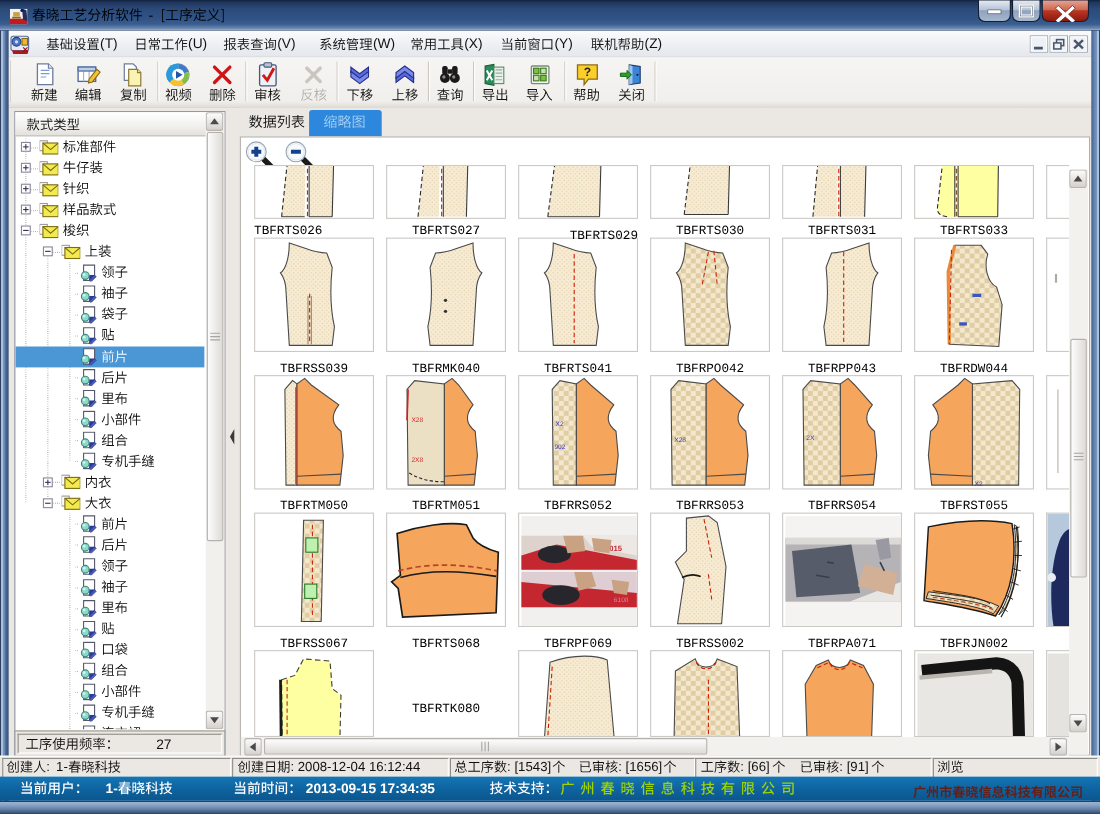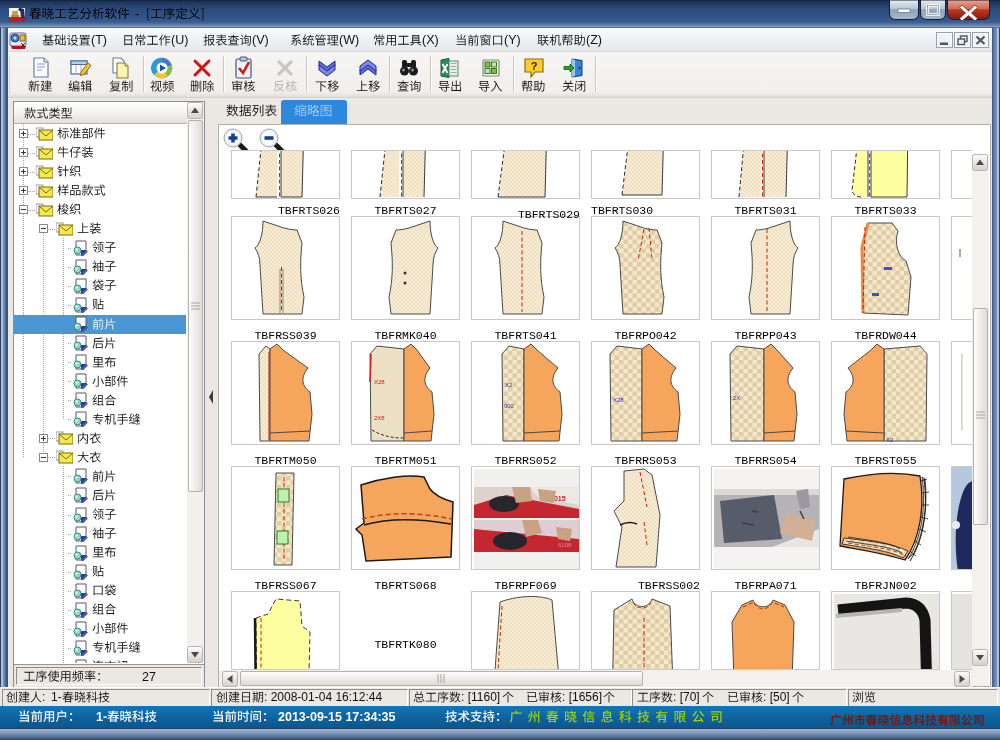--- a/index.html
+++ b/index.html
@@ -1396,42 +1396,42 @@
         <rect x="2" y="2" width="105" height="100" fill="#e9e7e3"></rect>
         <path d="M6,18 L74,11 Q90,12 93,28 L95,102" fill="none" stroke="#141414" stroke-width="11" stroke-linejoin="round"></path>
         <path d="M4,24 L70,18" stroke="#b8b5ae" stroke-width="4" fill="none"></path>
       </svg>
     </div>
     <div style="position:absolute;left:951px;top:591px;width:21px;height:79px;border:1px solid #cbc9c6;border-right:none;box-sizing:border-box;overflow:hidden;background:#fff">
       <svg width="21" height="79" style="position:absolute;left:0;top:0">
         <rect x="0" y="2" width="21" height="77" fill="#e5e3df"></rect>
       </svg>
     </div>
-    <div style="position:absolute;left:231px;top:204px;font:normal 11.5px 'Liberation Mono',sans-serif;color:#000;white-space:pre;width:109px;text-align:right">TBFRTS026</div>
+    <div style="position:absolute;left:231px;top:204px;font:normal 11.5px 'Liberation Mono',sans-serif;color:#000;white-space:pre;width:109px;text-align:left">TBFRTS026</div>
     <div style="position:absolute;left:351px;top:204px;font:normal 11.5px 'Liberation Mono',sans-serif;color:#000;white-space:pre;width:109px;text-align:center">TBFRTS027</div>
     <div style="position:absolute;left:471px;top:208px;font:normal 11.5px 'Liberation Mono',sans-serif;color:#000;white-space:pre;width:109px;text-align:right">TBFRTS029</div>
-    <div style="position:absolute;left:591px;top:204px;font:normal 11.5px 'Liberation Mono',sans-serif;color:#000;white-space:pre;width:109px;">TBFRTS030</div>
+    <div style="position:absolute;left:591px;top:204px;font:normal 11.5px 'Liberation Mono',sans-serif;color:#000;white-space:pre;width:109px;text-align:center">TBFRTS030</div>
     <div style="position:absolute;left:711px;top:204px;font:normal 11.5px 'Liberation Mono',sans-serif;color:#000;white-space:pre;width:109px;text-align:center">TBFRTS031</div>
     <div style="position:absolute;left:831px;top:204px;font:normal 11.5px 'Liberation Mono',sans-serif;color:#000;white-space:pre;width:109px;text-align:center">TBFRTS033</div>
     <div style="position:absolute;left:231px;top:329px;font:normal 11.5px 'Liberation Mono',sans-serif;color:#000;white-space:pre;width:109px;text-align:center">TBFRSS039</div>
     <div style="position:absolute;left:351px;top:329px;font:normal 11.5px 'Liberation Mono',sans-serif;color:#000;white-space:pre;width:109px;text-align:center">TBFRMK040</div>
     <div style="position:absolute;left:471px;top:329px;font:normal 11.5px 'Liberation Mono',sans-serif;color:#000;white-space:pre;width:109px;text-align:center">TBFRTS041</div>
     <div style="position:absolute;left:591px;top:329px;font:normal 11.5px 'Liberation Mono',sans-serif;color:#000;white-space:pre;width:109px;text-align:center">TBFRPO042</div>
     <div style="position:absolute;left:711px;top:329px;font:normal 11.5px 'Liberation Mono',sans-serif;color:#000;white-space:pre;width:109px;text-align:center">TBFRPP043</div>
     <div style="position:absolute;left:831px;top:329px;font:normal 11.5px 'Liberation Mono',sans-serif;color:#000;white-space:pre;width:109px;text-align:center">TBFRDW044</div>
     <div style="position:absolute;left:231px;top:454px;font:normal 11.5px 'Liberation Mono',sans-serif;color:#000;white-space:pre;width:109px;text-align:center">TBFRTM050</div>
     <div style="position:absolute;left:351px;top:454px;font:normal 11.5px 'Liberation Mono',sans-serif;color:#000;white-space:pre;width:109px;text-align:center">TBFRTM051</div>
     <div style="position:absolute;left:471px;top:454px;font:normal 11.5px 'Liberation Mono',sans-serif;color:#000;white-space:pre;width:109px;text-align:center">TBFRRS052</div>
     <div style="position:absolute;left:591px;top:454px;font:normal 11.5px 'Liberation Mono',sans-serif;color:#000;white-space:pre;width:109px;text-align:center">TBFRRS053</div>
     <div style="position:absolute;left:711px;top:454px;font:normal 11.5px 'Liberation Mono',sans-serif;color:#000;white-space:pre;width:109px;text-align:center">TBFRRS054</div>
     <div style="position:absolute;left:831px;top:454px;font:normal 11.5px 'Liberation Mono',sans-serif;color:#000;white-space:pre;width:109px;text-align:center">TBFRST055</div>
     <div style="position:absolute;left:231px;top:579px;font:normal 11.5px 'Liberation Mono',sans-serif;color:#000;white-space:pre;width:109px;text-align:center">TBFRSS067</div>
     <div style="position:absolute;left:351px;top:579px;font:normal 11.5px 'Liberation Mono',sans-serif;color:#000;white-space:pre;width:109px;text-align:center">TBFRTS068</div>
     <div style="position:absolute;left:471px;top:579px;font:normal 11.5px 'Liberation Mono',sans-serif;color:#000;white-space:pre;width:109px;text-align:center">TBFRPF069</div>
-    <div style="position:absolute;left:591px;top:579px;font:normal 11.5px 'Liberation Mono',sans-serif;color:#000;white-space:pre;width:109px;text-align:right">TBFRSS002</div>
+    <div style="position:absolute;left:591px;top:579px;font:normal 11.5px 'Liberation Mono',sans-serif;color:#000;white-space:pre;width:109px;text-align:center">TBFRSS002</div>
     <div style="position:absolute;left:711px;top:579px;font:normal 11.5px 'Liberation Mono',sans-serif;color:#000;white-space:pre;width:109px;text-align:center">TBFRPA071</div>
     <div style="position:absolute;left:831px;top:579px;font:normal 11.5px 'Liberation Mono',sans-serif;color:#000;white-space:pre;width:109px;text-align:center">TBFRJN002</div>
     <div style="position:absolute;left:351px;top:638px;font:normal 11.5px 'Liberation Mono',sans-serif;color:#000;white-space:pre;width:109px;text-align:center">TBFRTK080</div>
     <div style="position:absolute;left:972px;top:154px;width:17px;height:532px;background:#f3f1ee"></div>
     <svg style="position:absolute;left:972px;top:154px;z-index:3" width="16" height="17">
       <rect x="0.5" y="0.5" width="15" height="16" rx="2" fill="url(#sg)" stroke="#b8b5b0"></rect>
       <path d="M8,5.5 L12,11 L4,11 Z" fill="#4a4a48"></path>
     </svg>
     <svg style="position:absolute;left:972px;top:649px;z-index:3" width="16" height="17">
       <rect x="0.5" y="0.5" width="15" height="16" rx="2" fill="url(#sg)" stroke="#b8b5b0"></rect>
@@ -1489,32 +1489,32 @@
     <div style="position:absolute;left:216px;top:689.54px;width:48px;height:15px">
       <svg width="48.0" height="15.0" viewBox="0 0 4000 1250" style="position:absolute;overflow:visible">
         <g fill="#101010" transform="translate(0,960) scale(1,-1)">
           <use href="#g103" x="0"></use>
           <use href="#g39" x="1000"></use>
           <use href="#g17" x="2000"></use>
           <use href="#g107" x="3000"></use>
         </g>
       </svg>
     </div>
-    <div style="position:absolute;left:264px;top:690px;font:normal 12px 'Liberation Sans',sans-serif;color:#101010;white-space:pre">: 2008-01-04 16:12:44</div>
+    <div style="position:absolute;left:264px;top:690px;font:normal 12px 'Liberation Sans',sans-serif;color:#101010;white-space:pre">: 2008-12-04 16:12:44</div>
     <div style="position:absolute;left:413px;top:689.54px;width:48px;height:15px">
       <svg width="48.0" height="15.0" viewBox="0 0 4000 1250" style="position:absolute;overflow:visible">
         <g fill="#101010" transform="translate(0,960) scale(1,-1)">
           <use href="#g108" x="0"></use>
           <use href="#g2" x="1000"></use>
           <use href="#g9" x="2000"></use>
           <use href="#g97" x="3000"></use>
         </g>
       </svg>
     </div>
-    <div style="position:absolute;left:461px;top:690px;font:normal 12px 'Liberation Sans',sans-serif;color:#101010;white-space:pre">: [1160]</div>
+    <div style="position:absolute;left:461px;top:690px;font:normal 12px 'Liberation Sans',sans-serif;color:#101010;white-space:pre">: [1543]</div>
     <div style="position:absolute;left:502px;top:689.54px;width:12px;height:15px">
       <svg width="12.0" height="15.0" viewBox="0 0 1000 1250" style="position:absolute;overflow:visible">
         <g fill="#101010" transform="translate(0,960) scale(1,-1)">
           <use href="#g109" x="0"></use>
         </g>
       </svg>
     </div>
     <div style="position:absolute;left:526px;top:689.54px;width:36px;height:15px">
       <svg width="36.0" height="15.0" viewBox="0 0 3000 1250" style="position:absolute;overflow:visible">
         <g fill="#101010" transform="translate(0,960) scale(1,-1)">
@@ -1534,38 +1534,38 @@
     </div>
     <div style="position:absolute;left:637px;top:689.54px;width:36px;height:15px">
       <svg width="36.0" height="15.0" viewBox="0 0 3000 1250" style="position:absolute;overflow:visible">
         <g fill="#101010" transform="translate(0,960) scale(1,-1)">
           <use href="#g2" x="0"></use>
           <use href="#g9" x="1000"></use>
           <use href="#g97" x="2000"></use>
         </g>
       </svg>
     </div>
-    <div style="position:absolute;left:673px;top:690px;font:normal 12px 'Liberation Sans',sans-serif;color:#101010;white-space:pre">: [70]</div>
+    <div style="position:absolute;left:673px;top:690px;font:normal 12px 'Liberation Sans',sans-serif;color:#101010;white-space:pre">: [66]</div>
     <div style="position:absolute;left:702px;top:689.54px;width:12px;height:15px">
       <svg width="12.0" height="15.0" viewBox="0 0 1000 1250" style="position:absolute;overflow:visible">
         <g fill="#101010" transform="translate(0,960) scale(1,-1)">
           <use href="#g109" x="0"></use>
         </g>
       </svg>
     </div>
     <div style="position:absolute;left:727px;top:689.54px;width:36px;height:15px">
       <svg width="36.0" height="15.0" viewBox="0 0 3000 1250" style="position:absolute;overflow:visible">
         <g fill="#101010" transform="translate(0,960) scale(1,-1)">
           <use href="#g110" x="0"></use>
           <use href="#g48" x="1000"></use>
           <use href="#g49" x="2000"></use>
         </g>
       </svg>
     </div>
-    <div style="position:absolute;left:763px;top:690px;font:normal 12px 'Liberation Sans',sans-serif;color:#101010;white-space:pre">: [50]</div>
+    <div style="position:absolute;left:763px;top:690px;font:normal 12px 'Liberation Sans',sans-serif;color:#101010;white-space:pre">: [91]</div>
     <div style="position:absolute;left:792px;top:689.54px;width:12px;height:15px">
       <svg width="12.0" height="15.0" viewBox="0 0 1000 1250" style="position:absolute;overflow:visible">
         <g fill="#101010" transform="translate(0,960) scale(1,-1)">
           <use href="#g109" x="0"></use>
         </g>
       </svg>
     </div>
     <div style="position:absolute;left:852px;top:689.54px;width:24px;height:15px">
       <svg width="24.0" height="15.0" viewBox="0 0 2000 1250" style="position:absolute;overflow:visible">
         <g fill="#101010" transform="translate(0,960) scale(1,-1)">

